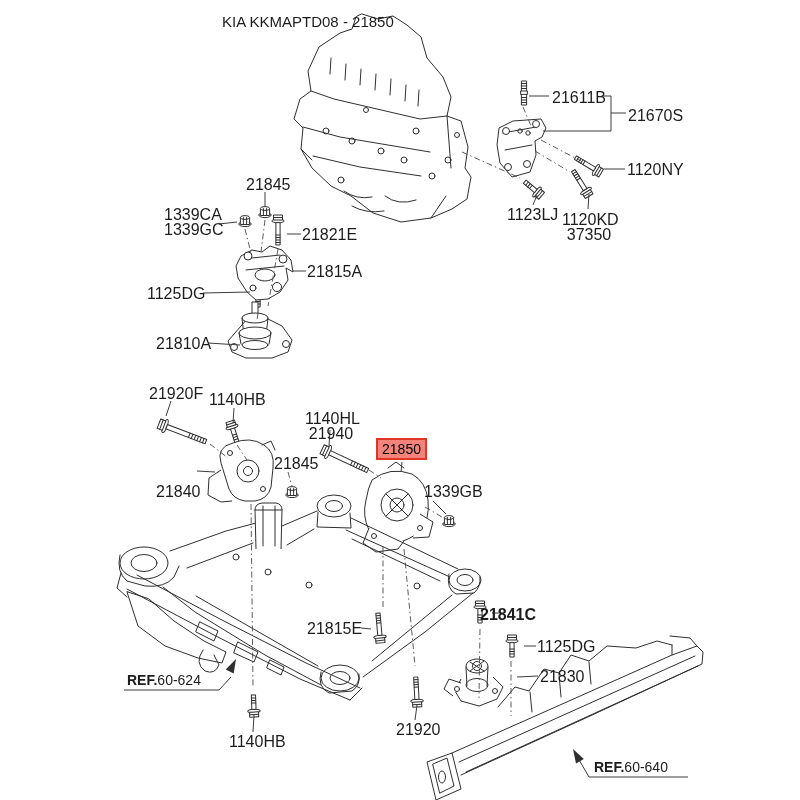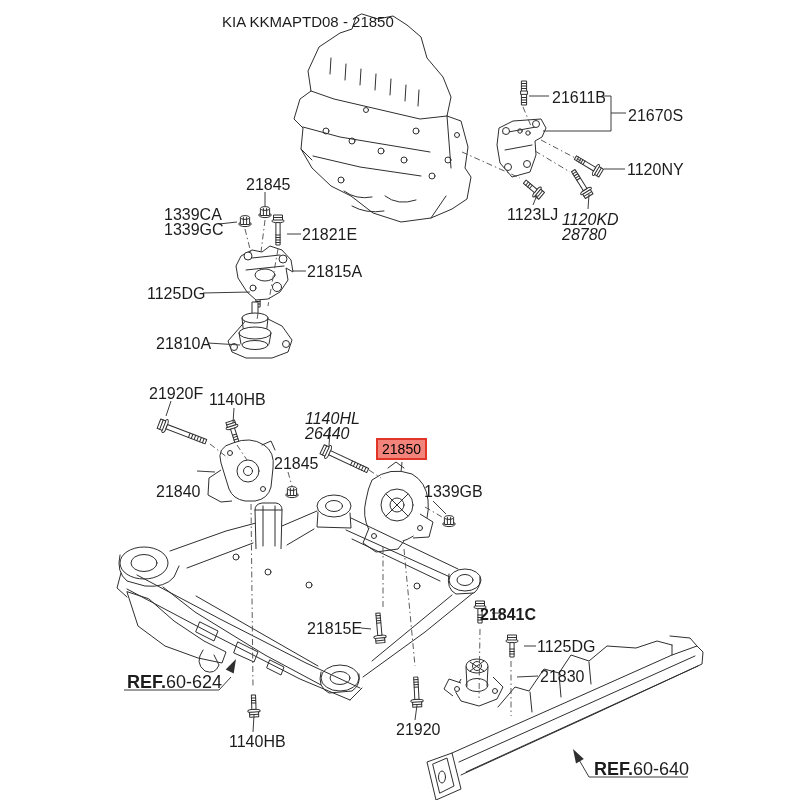--- a/index.html
+++ b/index.html
@@ -6,26 +6,26 @@
   body{width:800px;height:800px;position:relative;overflow:hidden;
        font-family:"Liberation Sans","DejaVu Sans",sans-serif;color:#1c1c1c;}
   .stage{position:absolute;left:0;top:0;width:749px;height:800px;}
   svg.art{position:absolute;left:0;top:0;}
   .ln{fill:none;stroke:#2f2f2f;stroke-width:1;stroke-linejoin:round;stroke-linecap:round;}
   .fw{fill:#ffffff;stroke:#2f2f2f;stroke-width:1;stroke-linejoin:round;}
   .leader{fill:none;stroke:#3c3c3c;stroke-width:1;}
   .dash{fill:none;stroke:#4a4a4a;stroke-width:0.9;stroke-dasharray:6 3 1.5 3;}
   .arrow{fill:#2f2f2f;stroke:none;}
   .lbl{position:absolute;font-size:16px;line-height:15px;white-space:nowrap;color:#1c1c1c;}
-  .lbl.center{text-align:left;font-style:italic;}
+  .lbl.center{text-align:center;}
   .title{position:absolute;font-size:15px;white-space:nowrap;color:#1c1c1c;}
   .hl{position:absolute;left:376px;top:438px;width:47px;height:18px;
       border:2px solid #e03527;background:#f2847b;color:#000000;
       font-size:14px;line-height:18px;text-align:center;}
-  .ref{position:absolute;font-size:18px;white-space:nowrap;color:#1c1c1c;}
+  .ref{position:absolute;font-size:14px;white-space:nowrap;color:#1c1c1c;}
   .ref .b{font-weight:bold;}
 </style>
 </head>
 <body>
 
 <div class="stage">
 
 <svg class="art" width="800" height="800" viewBox="0 0 800 800">
   <defs>
     <g id="bolt16">
@@ -299,36 +299,36 @@
 </svg>
 
 <div class="title" style="left:222px;top:13px;">KIA KKMAPTD08 - 21850</div>
 
 <div class="lbl" style="left:552px;top:90px;">21611B</div>
 <div class="lbl" style="left:628px;top:108px;">21670S</div>
 <div class="lbl" style="left:627px;top:162px;">1120NY</div>
 <div class="lbl" style="left:507px;top:207px;">1123LJ</div>
 <div class="lbl center" style="left:562px;top:212px;width:54px;">
   <span style="display:block;">1120KD</span>
-  <span style="display:block;">28780</span>
+  <span style="display:block;">37350</span>
 </div>
 <div class="lbl" style="left:246px;top:177px;">21845</div>
 <div class="lbl" style="left:164px;top:207px;">
   <span style="display:block;">1339CA</span>
   <span style="display:block;">1339GC</span>
 </div>
 <div class="lbl" style="left:302px;top:227px;">21821E</div>
 <div class="lbl" style="left:307px;top:264px;">21815A</div>
 <div class="lbl" style="left:147px;top:286px;">1125DG</div>
 <div class="lbl" style="left:156px;top:336px;">21810A</div>
 <div class="lbl" style="left:149px;top:386px;">21920F</div>
 <div class="lbl" style="left:209px;top:392px;">1140HB</div>
 <div class="lbl center" style="left:305px;top:399px;width:52px;margin-top:12px;">
   <span style="display:block;">1140HL</span>
-  <span style="display:block;">26440</span>
+  <span style="display:block;">21940</span>
 </div>
 <div class="lbl" style="left:156px;top:464px;margin-top:20px;">21840</div>
 <div class="lbl" style="left:274px;top:456px;">21845</div>
 <div class="hl">21850</div>
 <div class="lbl" style="left:424px;top:484px;">1339GB</div>
 <div class="lbl" style="left:307px;top:621px;">21815E</div>
 <div class="lbl" style="left:480px;top:607px;font-weight:bold;">21841C</div>
 <div class="lbl" style="left:537px;top:639px;">1125DG</div>
 <div class="lbl" style="left:540px;top:669px;">21830</div>
 <div class="lbl" style="left:396px;top:722px;">21920</div>

